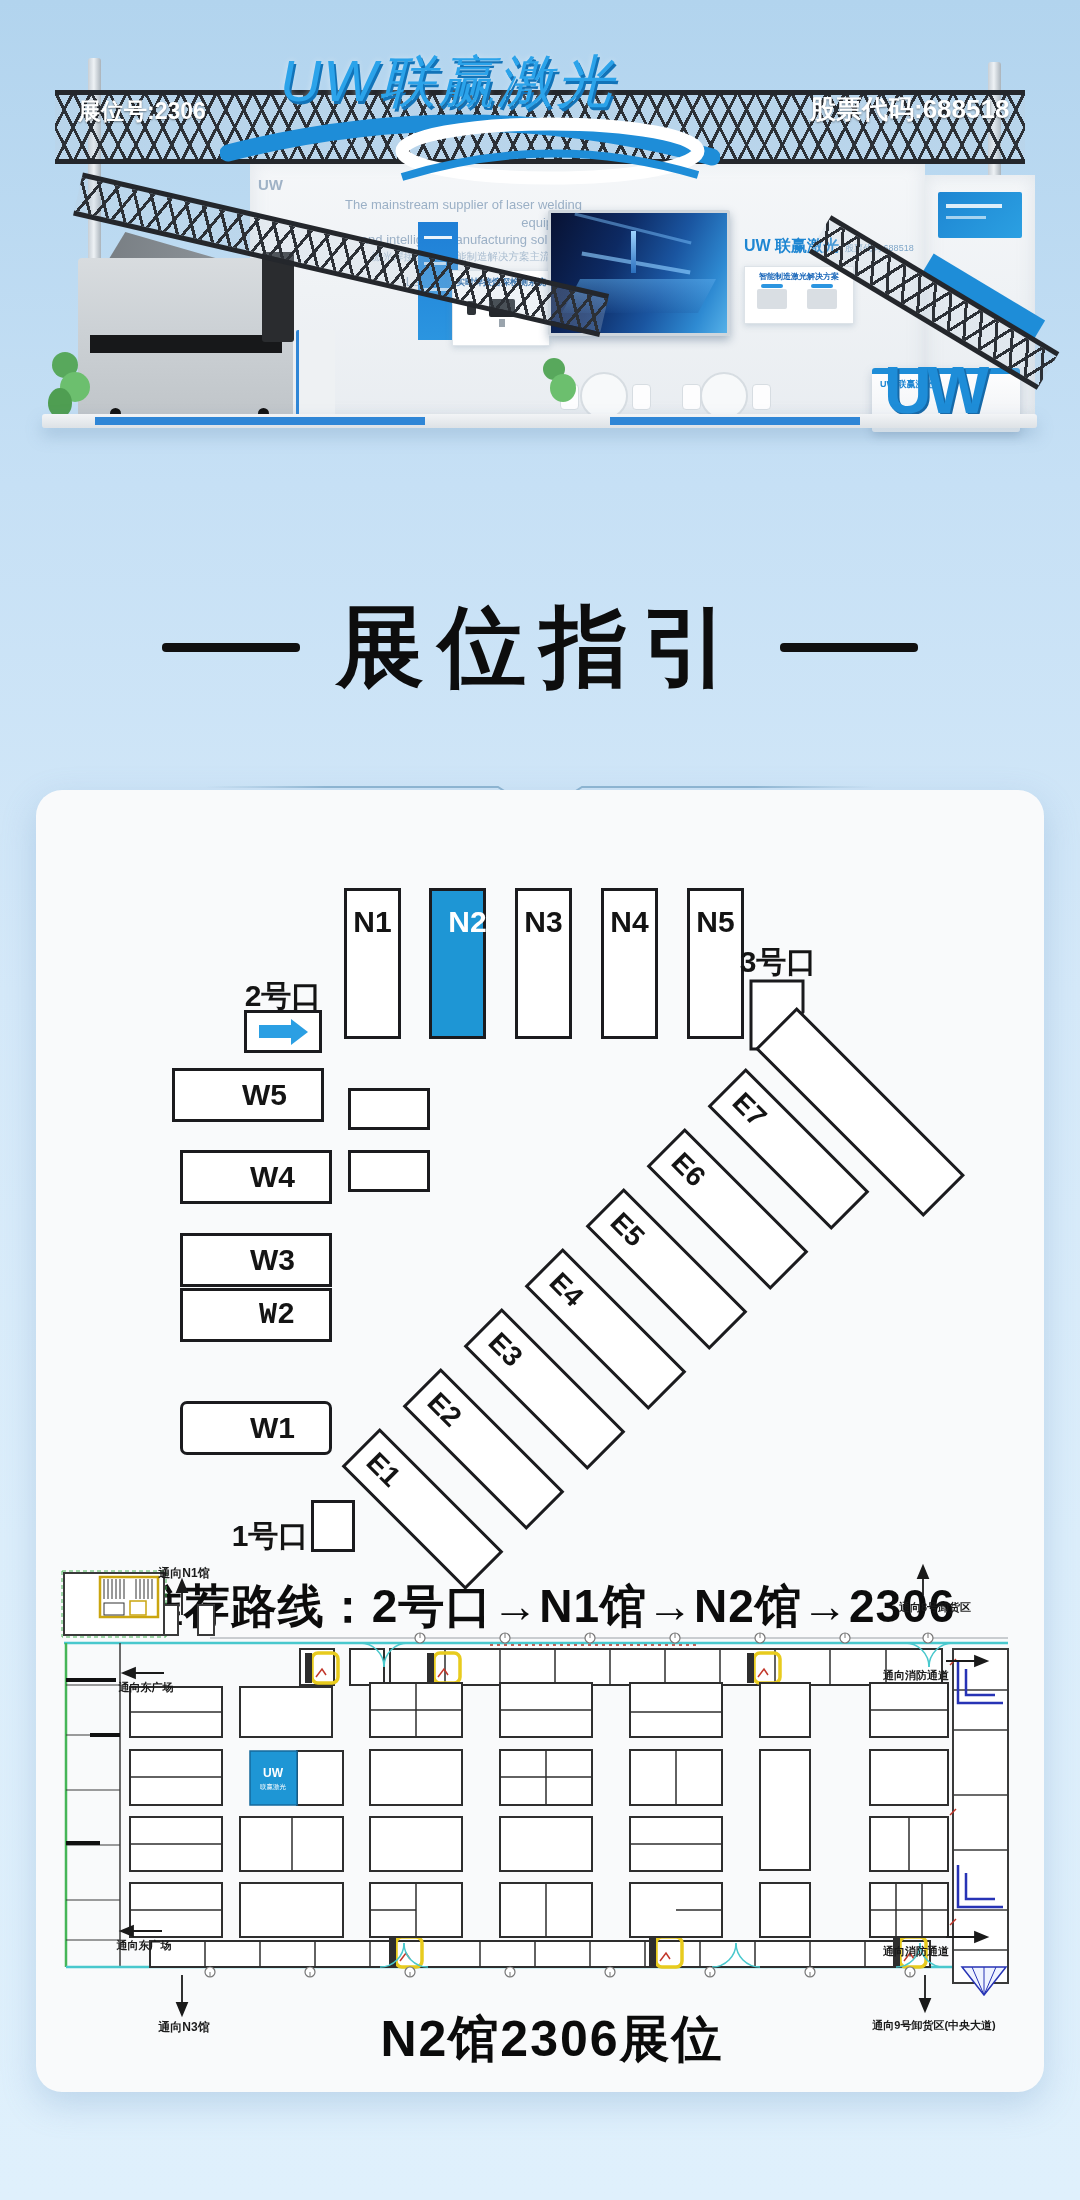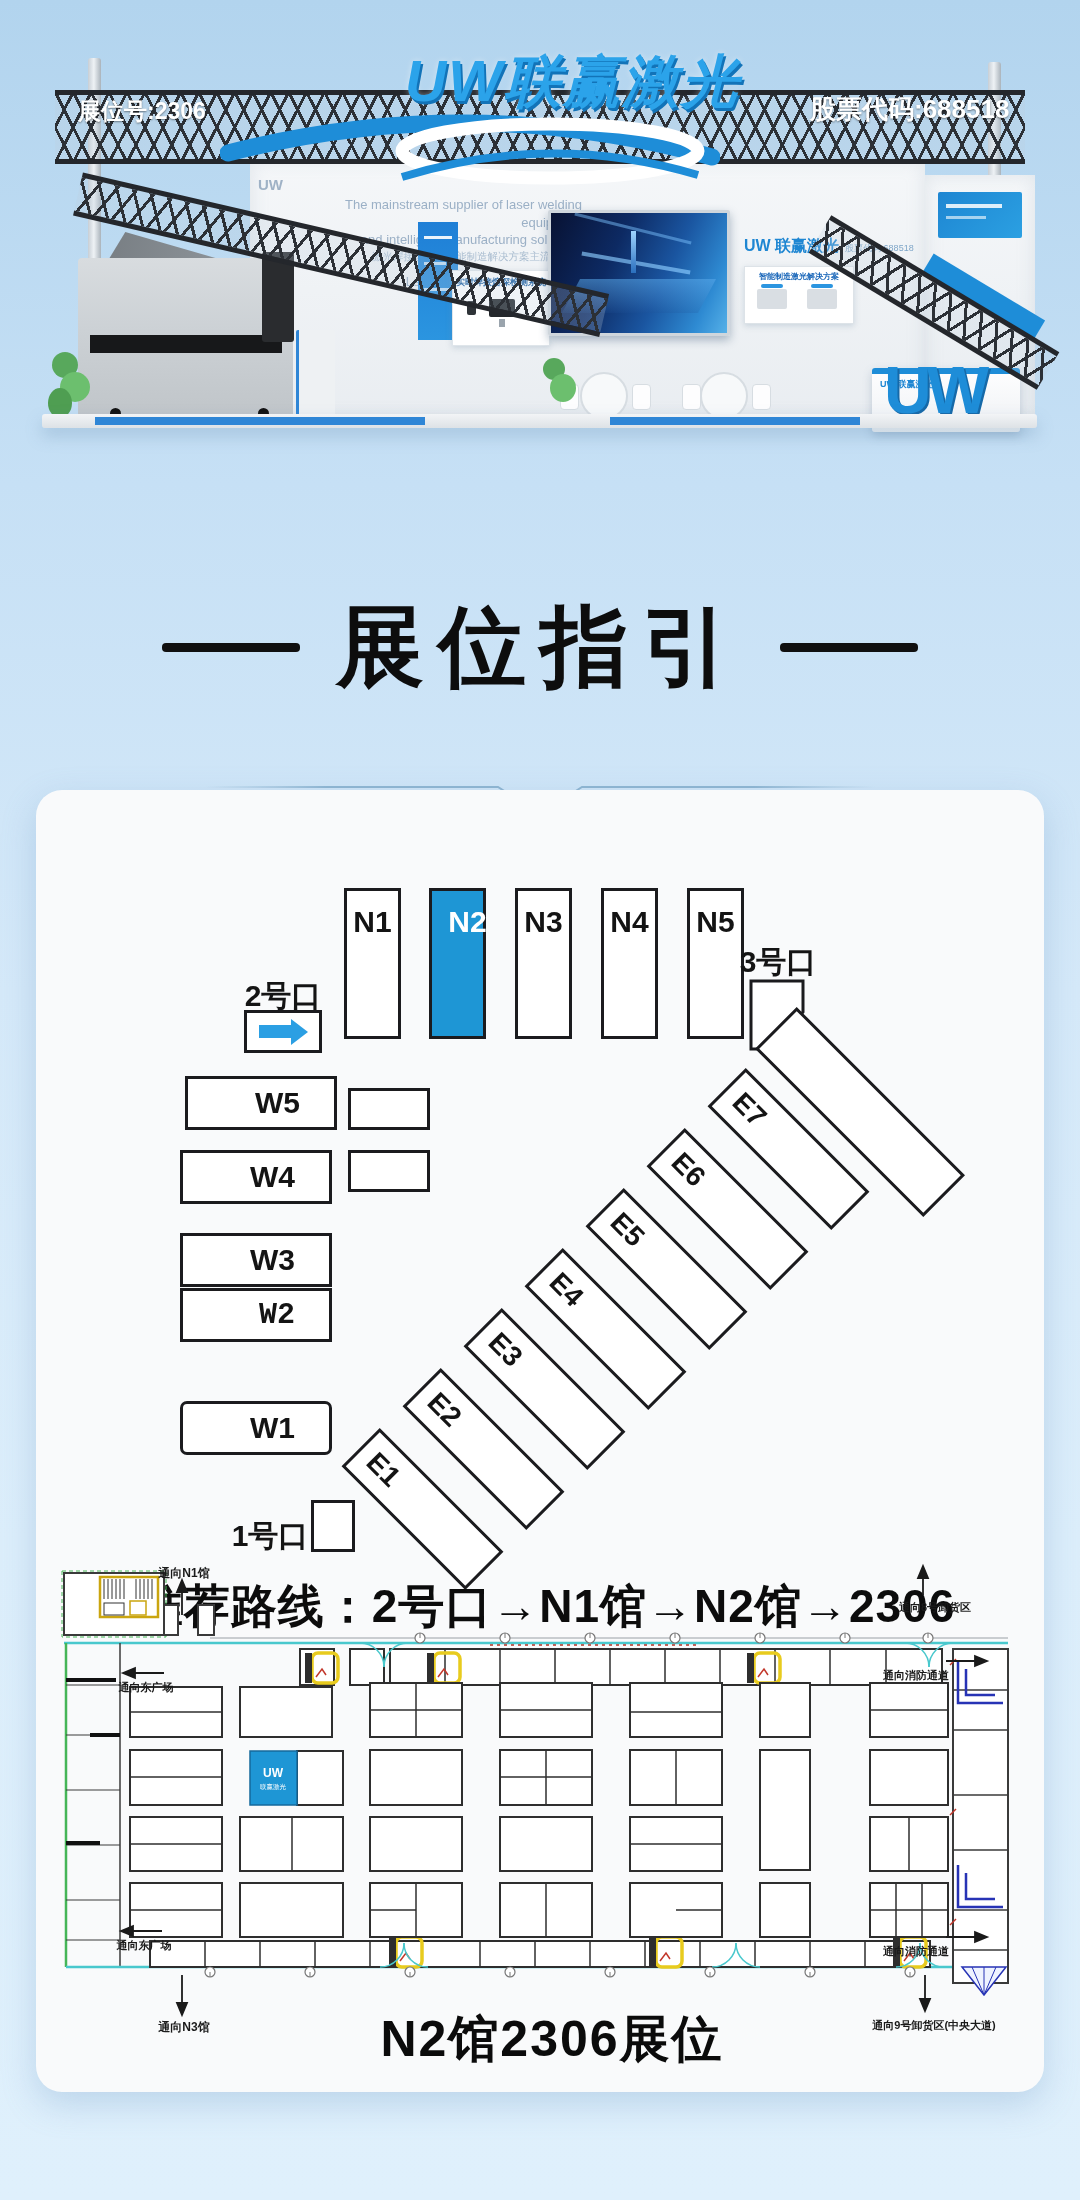--- a/index.html
+++ b/index.html
@@ -143,21 +143,21 @@
 
     <svg class="abs" style="left:220px;top:95px;" width="500" height="100" viewBox="0 0 500 100">
       <path d="M8,58 Q250,-4 492,62" stroke="#1e8dd8" stroke-width="17" fill="none" stroke-linecap="round"></path>
       <ellipse cx="330" cy="56" rx="148" ry="27" fill="none" stroke="#ffffff" stroke-width="13"></ellipse>
       <path d="M182,82 Q330,36 478,80" stroke="#1e8dd8" stroke-width="8" fill="none"></path>
     </svg>
 
 
     <div class="abs hero-label" style="left:78px;top:96px;font-size:23px;font-weight:600;">展位号:2306</div>
     <div class="abs hero-label" style="left:810px;top:92px;font-size:26px;font-weight:700;">股票代码:688518</div>
-    <div class="abs" style="left:280px;top:44px;width:460px;text-align:right;font-size:57px;font-weight:700;font-style:italic;color:#2ba3ea;text-shadow:2px 3px 0 #1273b8, 0 0 6px rgba(255,255,255,.4);letter-spacing:2px;">UW联赢激光</div>
+    <div class="abs" style="left:280px;top:44px;width:460px;text-align:left;font-size:57px;font-weight:400;font-style:italic;color:#2ba3ea;text-shadow:2px 3px 0 #1273b8, 0 0 6px rgba(255,255,255,.4);letter-spacing:2px;">UW联赢激光</div>
   </div>
 
   <div class="abs title-row" style="left:0;top:588px;width:1080px;">
     <div class="dash"></div>
     <div class="sec-title">展位指引</div>
     <div class="dash"></div>
   </div>
   <svg class="abs" style="left:0;top:760px;" width="1080" height="100" viewBox="0 0 1080 100">
     <defs>
       <linearGradient id="lg" x1="0" x2="1" y1="0" y2="0">
@@ -195,21 +195,21 @@
       <polygon points="75,41 127,41 127,72 97,109 75,109" fill="#ffffff" stroke="#1b1b1e" stroke-width="3"></polygon>
       <rect x="66.5" y="144" width="235" height="56" fill="#ffffff" stroke="#1b1b1e" stroke-width="3" transform="rotate(45 184 172)"></rect>
     </svg>
 
     <div class="abs gate-label" style="left:187px;top:186px;width:120px;">2号口</div>
     <div class="abs mapbox" style="left:208px;top:220px;width:78px;height:43px;align-items:center;justify-content:center;">
       <span class="arrow-shaft"></span>
         <span class="arrow-head"></span>
     </div>
 
-    <div class="abs mapbox wbox" style="left:149px;top:278px;margin-top:8px;">
+    <div class="abs mapbox wbox" style="left:136px;top:278px;">
         <span>W5</span>
       </div>
     <div class="abs mapbox wbox" style="left:144px;top:360px;">
         <span>W4</span>
       </div>
     <div class="abs mapbox wbox" style="left:144px;top:443px;">
         <span>W3</span>
       </div>
     <div class="abs mapbox wbox" style="left:144px;top:498px;font-family:Liberation Mono, monospace;">
         <span>W2</span>

